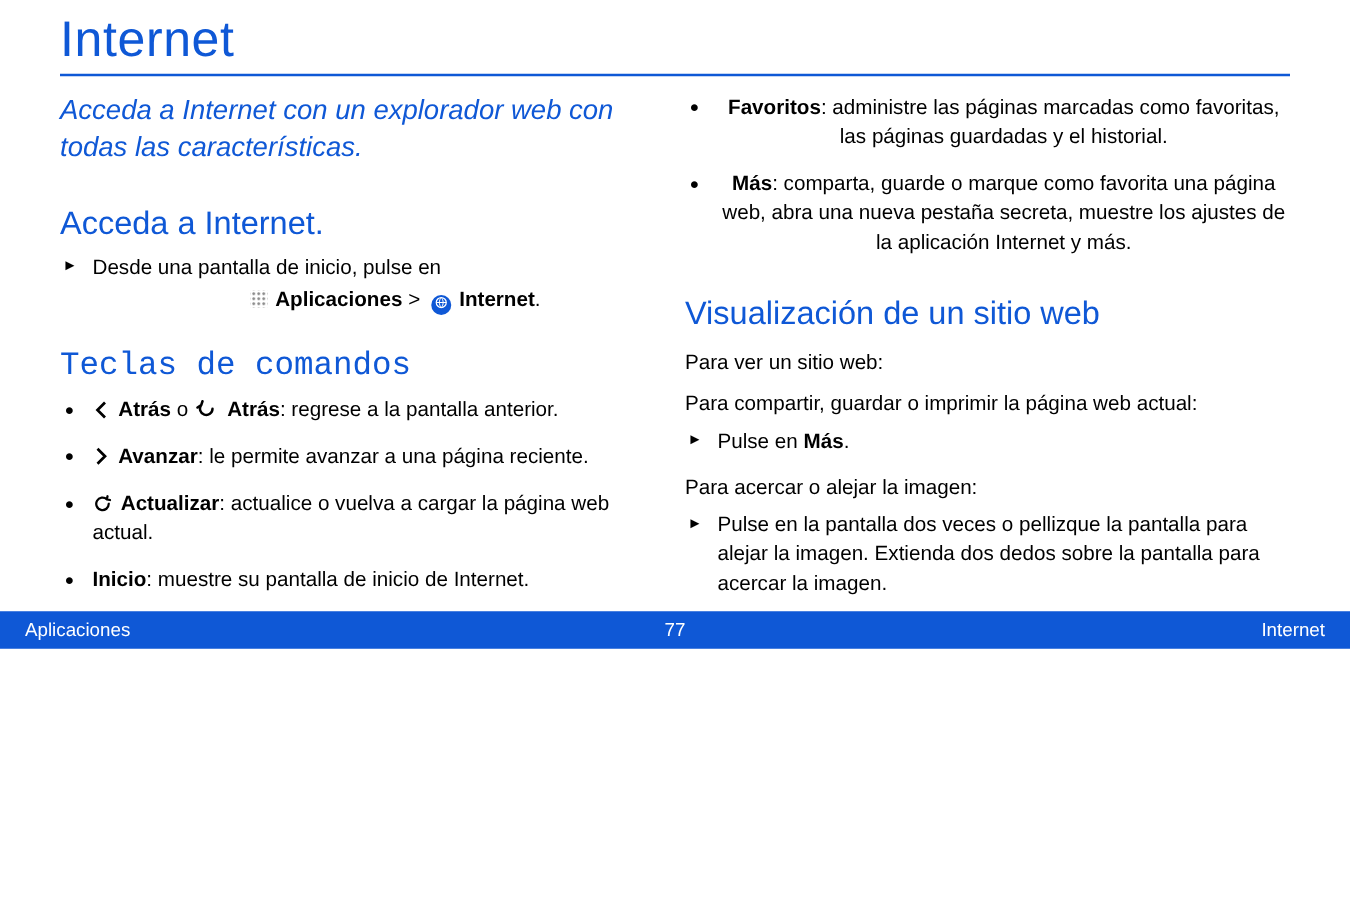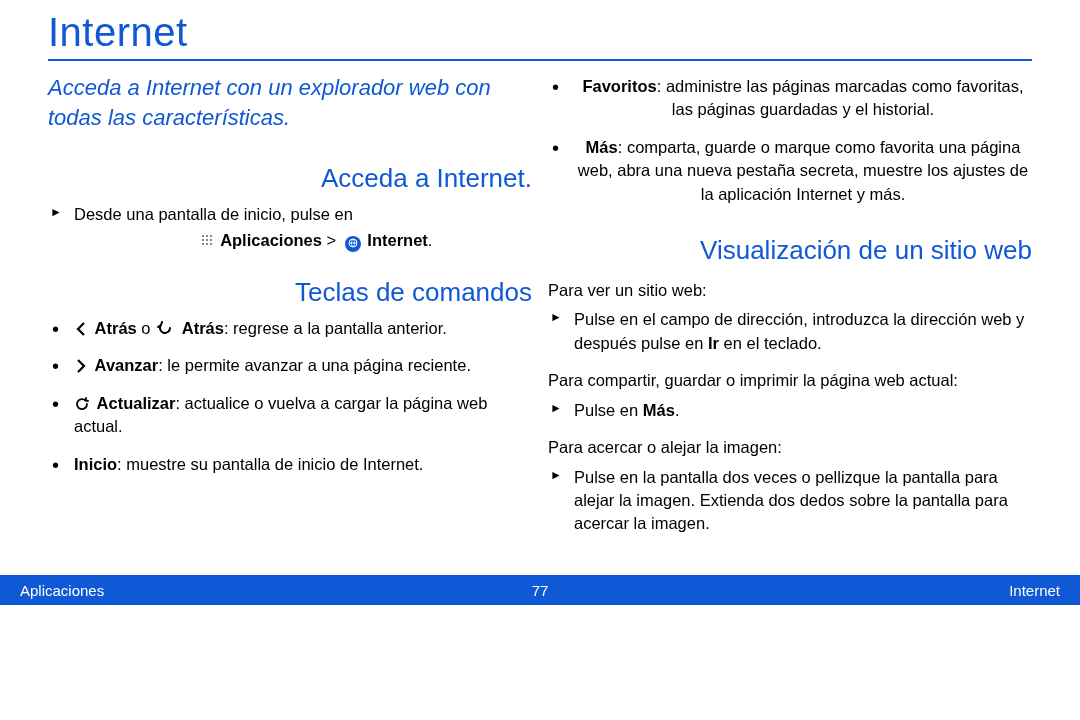--- a/index.html
+++ b/index.html
@@ -1,24 +1,24 @@
 <!DOCTYPE html>
 <html><head>
 <meta charset="utf-8">
 <style>
   * { margin: 0; padding: 0; box-sizing: border-box; }
   html, body { width: 1080px; height: 720px; font-family: Arial, Helvetica, sans-serif; background: #fff; color: #000; }
-  .page { width: 1080px; height: 605px; position: relative; }
+  .page { width: 1080px; height: 519px; position: relative; }
   .content { padding: 10px 48px 0 48px; }
   .title { font-size: 40px; color: #0f58d6; font-weight: 400; letter-spacing: 0.5px; }
   .rule { border: none; border-top: 2.5px solid #0f58d6; margin-top: 4px; }
   .columns { display: flex; gap: 16px; margin-top: 12px; }
   .col { flex: 1; font-size: 16.5px; line-height: 1.42; }
   .intro { color: #0f58d6; font-style: italic; font-size: 22px; line-height: 1.35; margin-bottom: 28px; }
-  .h2 { color: #0f58d6; font-size: 26px; font-weight: 400; margin-top: 6px; margin-bottom: 6px; text-align: right; }
+  .h2 { color: #0f58d6; font-size: 26px; font-weight: 400; margin-top: 6px; margin-bottom: 6px; }
   .step { position: relative; padding-left: 26px; margin-bottom: 14px; }
   .step::before { content: "►"; position: absolute; left: 2px; top: 1px; font-size: 12px; color: #000; }
   .sub { padding-left: 26px; text-align: center; }
   .bullets { list-style: none; padding-left: 0; }
   .bullets li { position: relative; padding-left: 26px; margin-bottom: 14px; }
   .bullets li::before { content: "•"; position: absolute; left: 4px; top: -2px; font-size: 20px; }
   .intro-desc { margin-bottom: 8px; }
   .bold { font-weight: 700; }
   .apps-icon { display: inline-block; width: 14px; height: 14px; vertical-align: -1px;
     background-image: radial-gradient(circle, #888 1px, transparent 1.2px);
@@ -58,21 +58,21 @@
             <span class="internet-icon">
               <svg width="10" height="10" viewBox="0 0 10 10">
                   <circle cx="5" cy="5" r="4" fill="none" stroke="#fff" stroke-width="1"></circle>
                   <path d="M1 5 H9 M5 1 C3 3 3 7 5 9 M5 1 C7 3 7 7 5 9" stroke="#fff" stroke-width="0.8" fill="none"></path>
                 </svg>
             </span>
             <span class="bold">Internet</span><span>.</span>
           </div>
         </div>
 
-        <div class="h2" style="margin-top:22px;">Teclas de comandos</div>
+        <div class="h2" style="margin-top:22px;font-family:Liberation Mono, monospace;">Teclas de comandos</div>
 
         <ul class="bullets">
           <li>
             <svg class="inline-icon" width="14" height="16" viewBox="0 0 14 16">
                 <path d="M10 2 L4 8 L10 14" stroke="#000" stroke-width="2.2" fill="none"></path>
               </svg>
             <span class="bold">Atrás</span><span> o </span>
             <svg class="inline-icon" width="20" height="16" viewBox="0 0 20 16">
                 <path d="M15 7 A5 5 0 1 1 6 4 M6 4 L3 6 M6 4 L7 1" stroke="#000" stroke-width="2" fill="none" stroke-linecap="round"></path>
               </svg>
@@ -103,23 +103,20 @@
           </li>
           <li>
             <span class="bold">Más</span><span>: comparta, guarde o marque como favorita una página web, abra una nueva pestaña secreta, muestre los ajustes de la aplicación Internet y más.</span>
           </li>
         </ul>
 
         <div class="h2" style="margin-top:26px;">Visualización de un sitio web</div>
 
         <div class="block">
           <div class="para">Para ver un sitio web:</div>
-          <div class="step">
-            <span>Pulse en el campo de dirección, introduzca la dirección web y después pulse en </span><span class="bold">Ir</span><span> en el teclado.</span>
-          </div>
         </div>
 
         <div class="block">
           <div class="para">Para compartir, guardar o imprimir la página web actual:</div>
           <div class="step">
             <span>Pulse en </span><span class="bold">Más</span><span>.</span>
           </div>
         </div>
 
         <div class="block">

